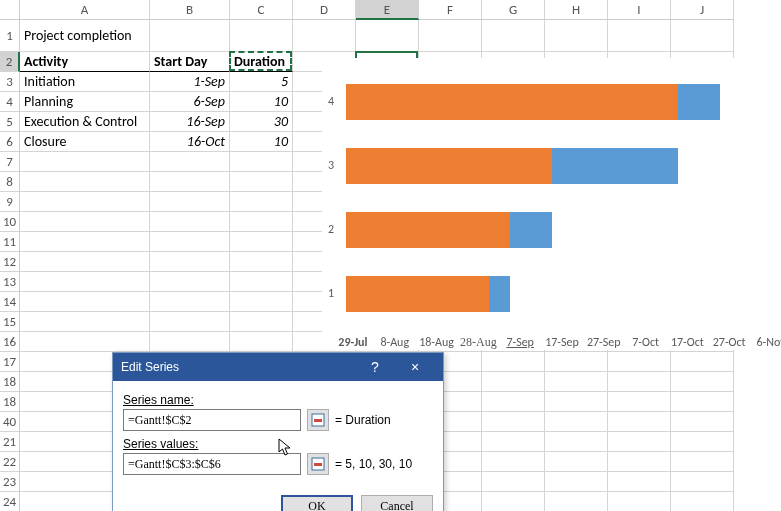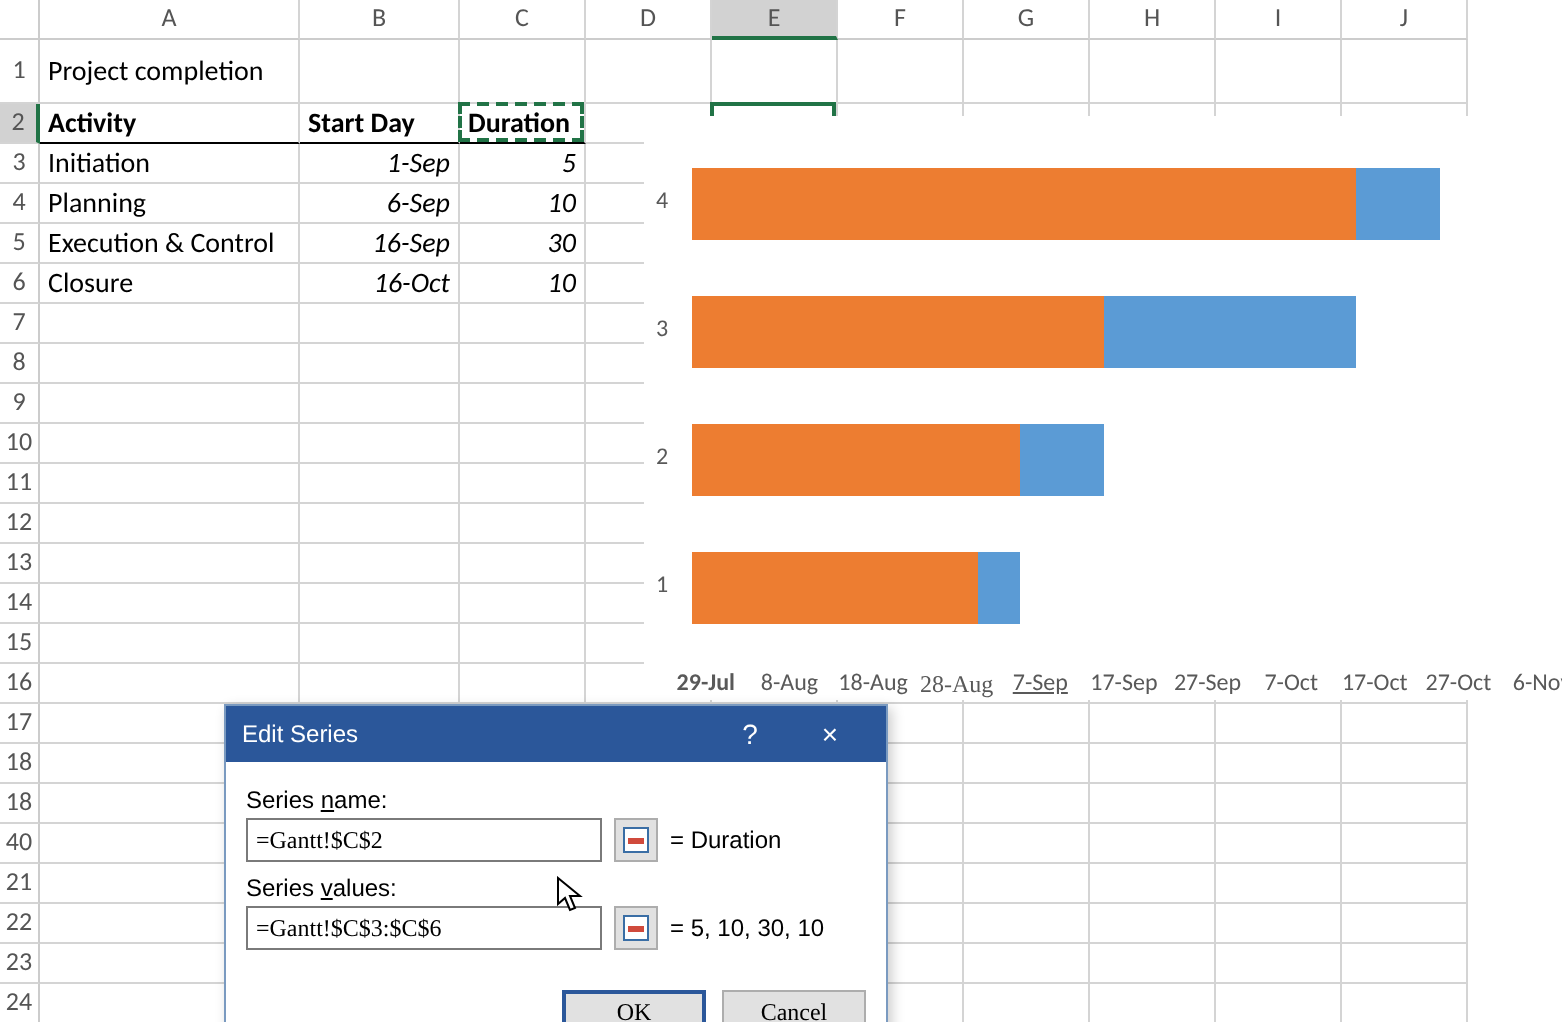--- a/index.html
+++ b/index.html
@@ -71,21 +71,21 @@
     border: 1px solid #7a9ac0; background: #fff; box-shadow: 2px 2px 6px rgba(0,0,0,.2);
     font-family: "Segoe UI", Tahoma, sans-serif; font-size: 12px;
   }
   .dlg-title {
     background: #2B579A; color: #fff; height: 28px; display: flex;
     align-items: center; padding: 0 8px; position: relative;
   }
   .dlg-title .spacer { flex: 1; }
   .dlg-title .tbtn { width: 40px; text-align: center; font-size: 14px; }
   .dlg-body { padding: 8px 10px 10px; }
-  .dlg-label { margin: 4px 0 2px; }
+  .dlg-label { margin: 4px 0 2px; text-decoration: underline; }
   .dlg-row { display: flex; align-items: center; gap: 6px; margin-bottom: 6px; }
   .dlg-input {
     flex: 0 0 178px; height: 22px; border: 1px solid #7a7a7a; padding: 8px 4px;
     font-family: "Segoe UI", Tahoma; font-size: 12px; background: #fff;
   }
   .range-btn {
     width: 22px; height: 22px; border: 1px solid #adadad; background: #e1e1e1;
     display: flex; align-items: center; justify-content: center;
   }
   .range-btn svg { width: 14px; height: 14px; }

